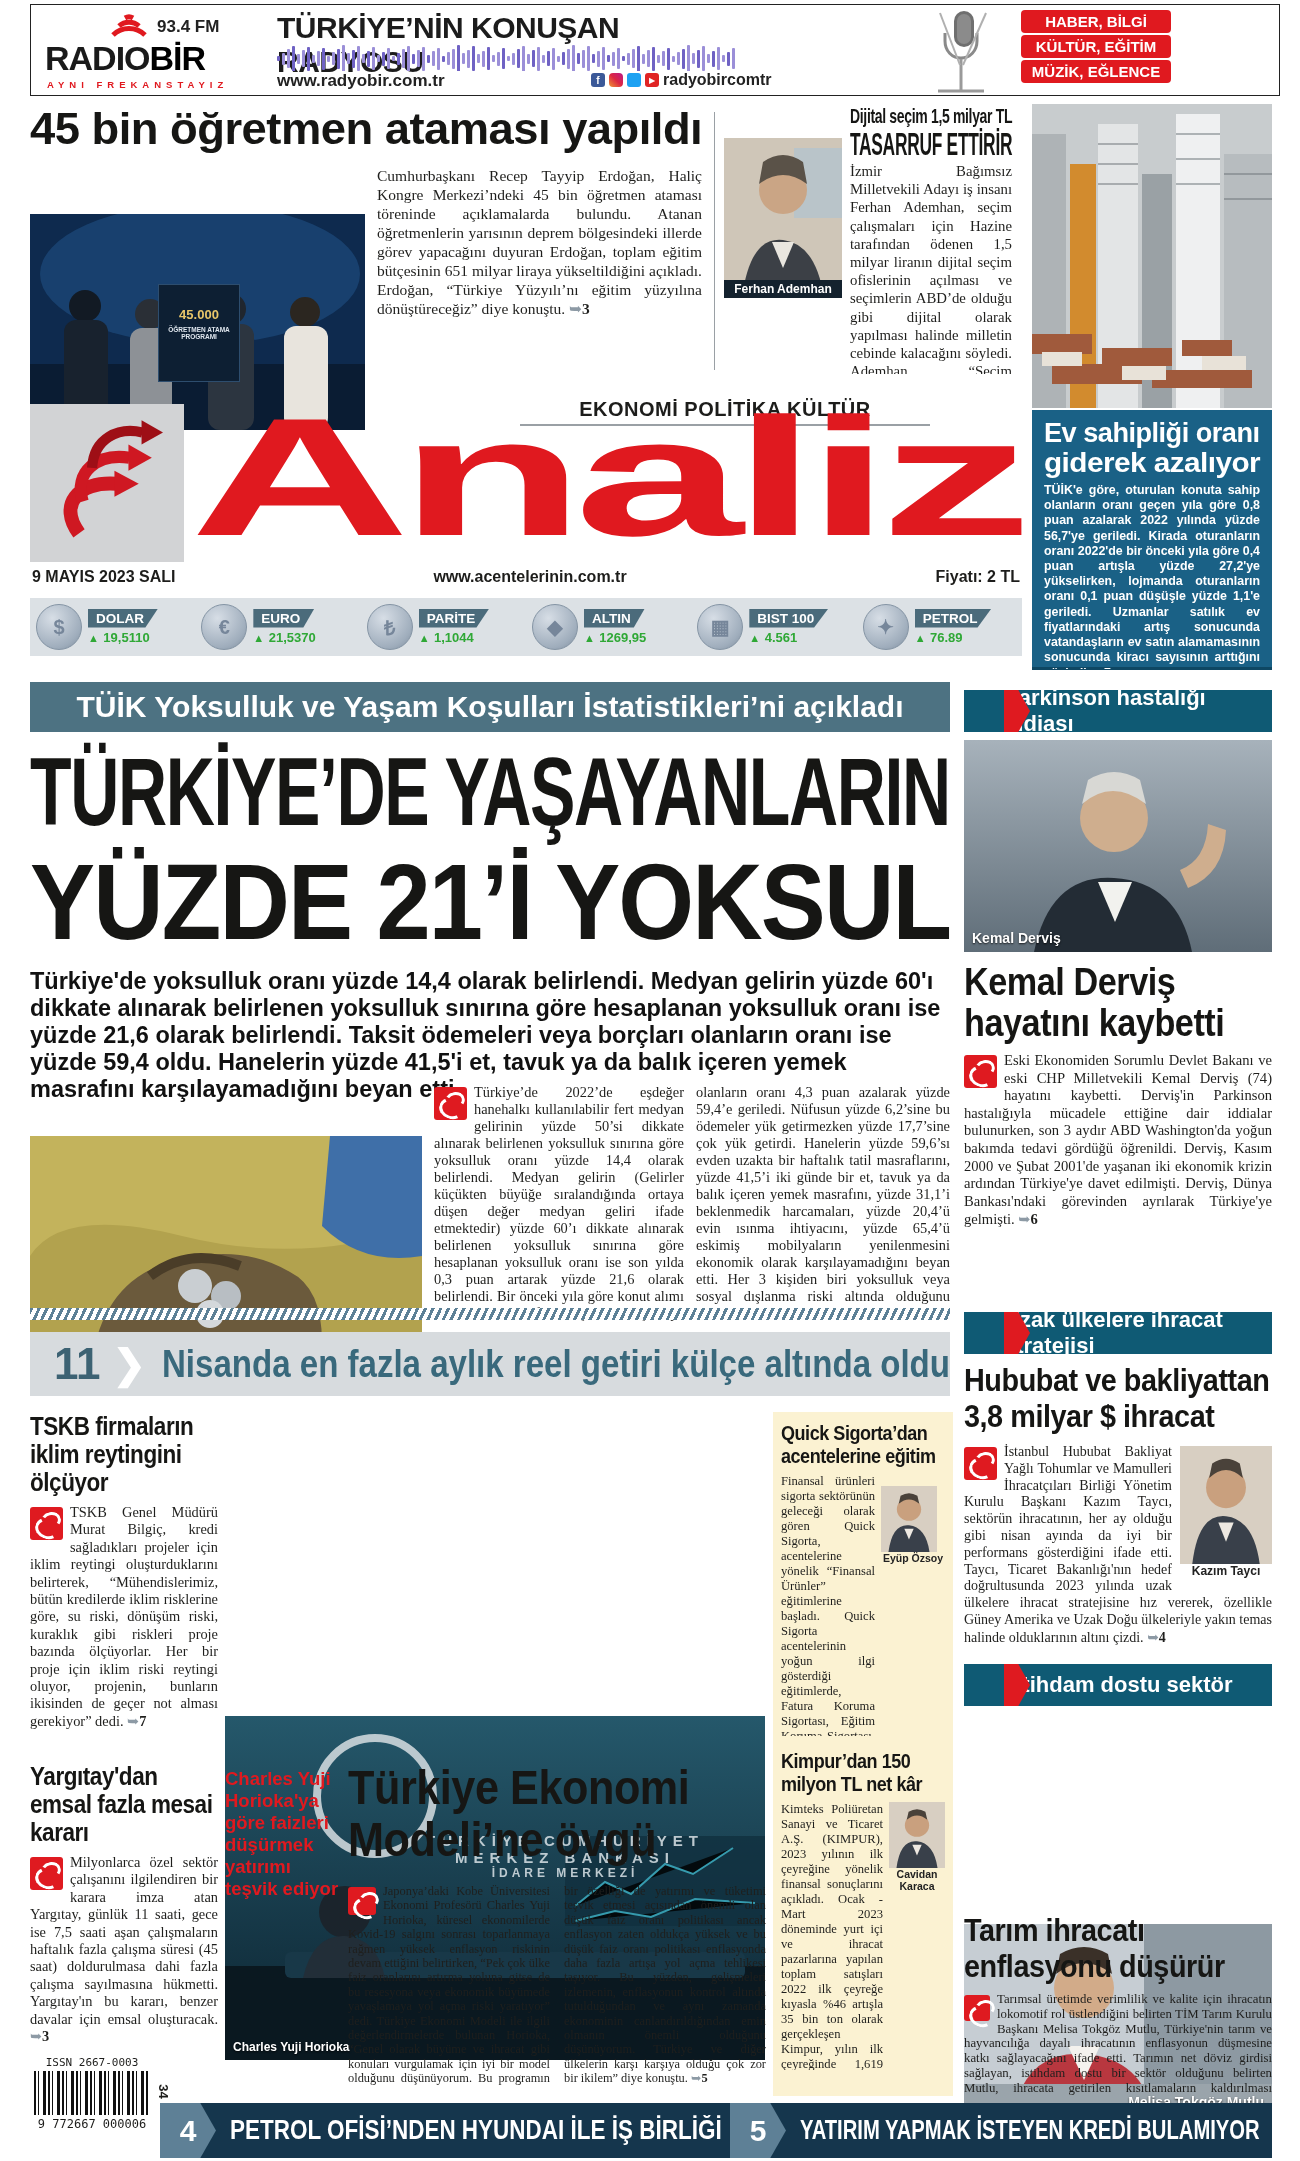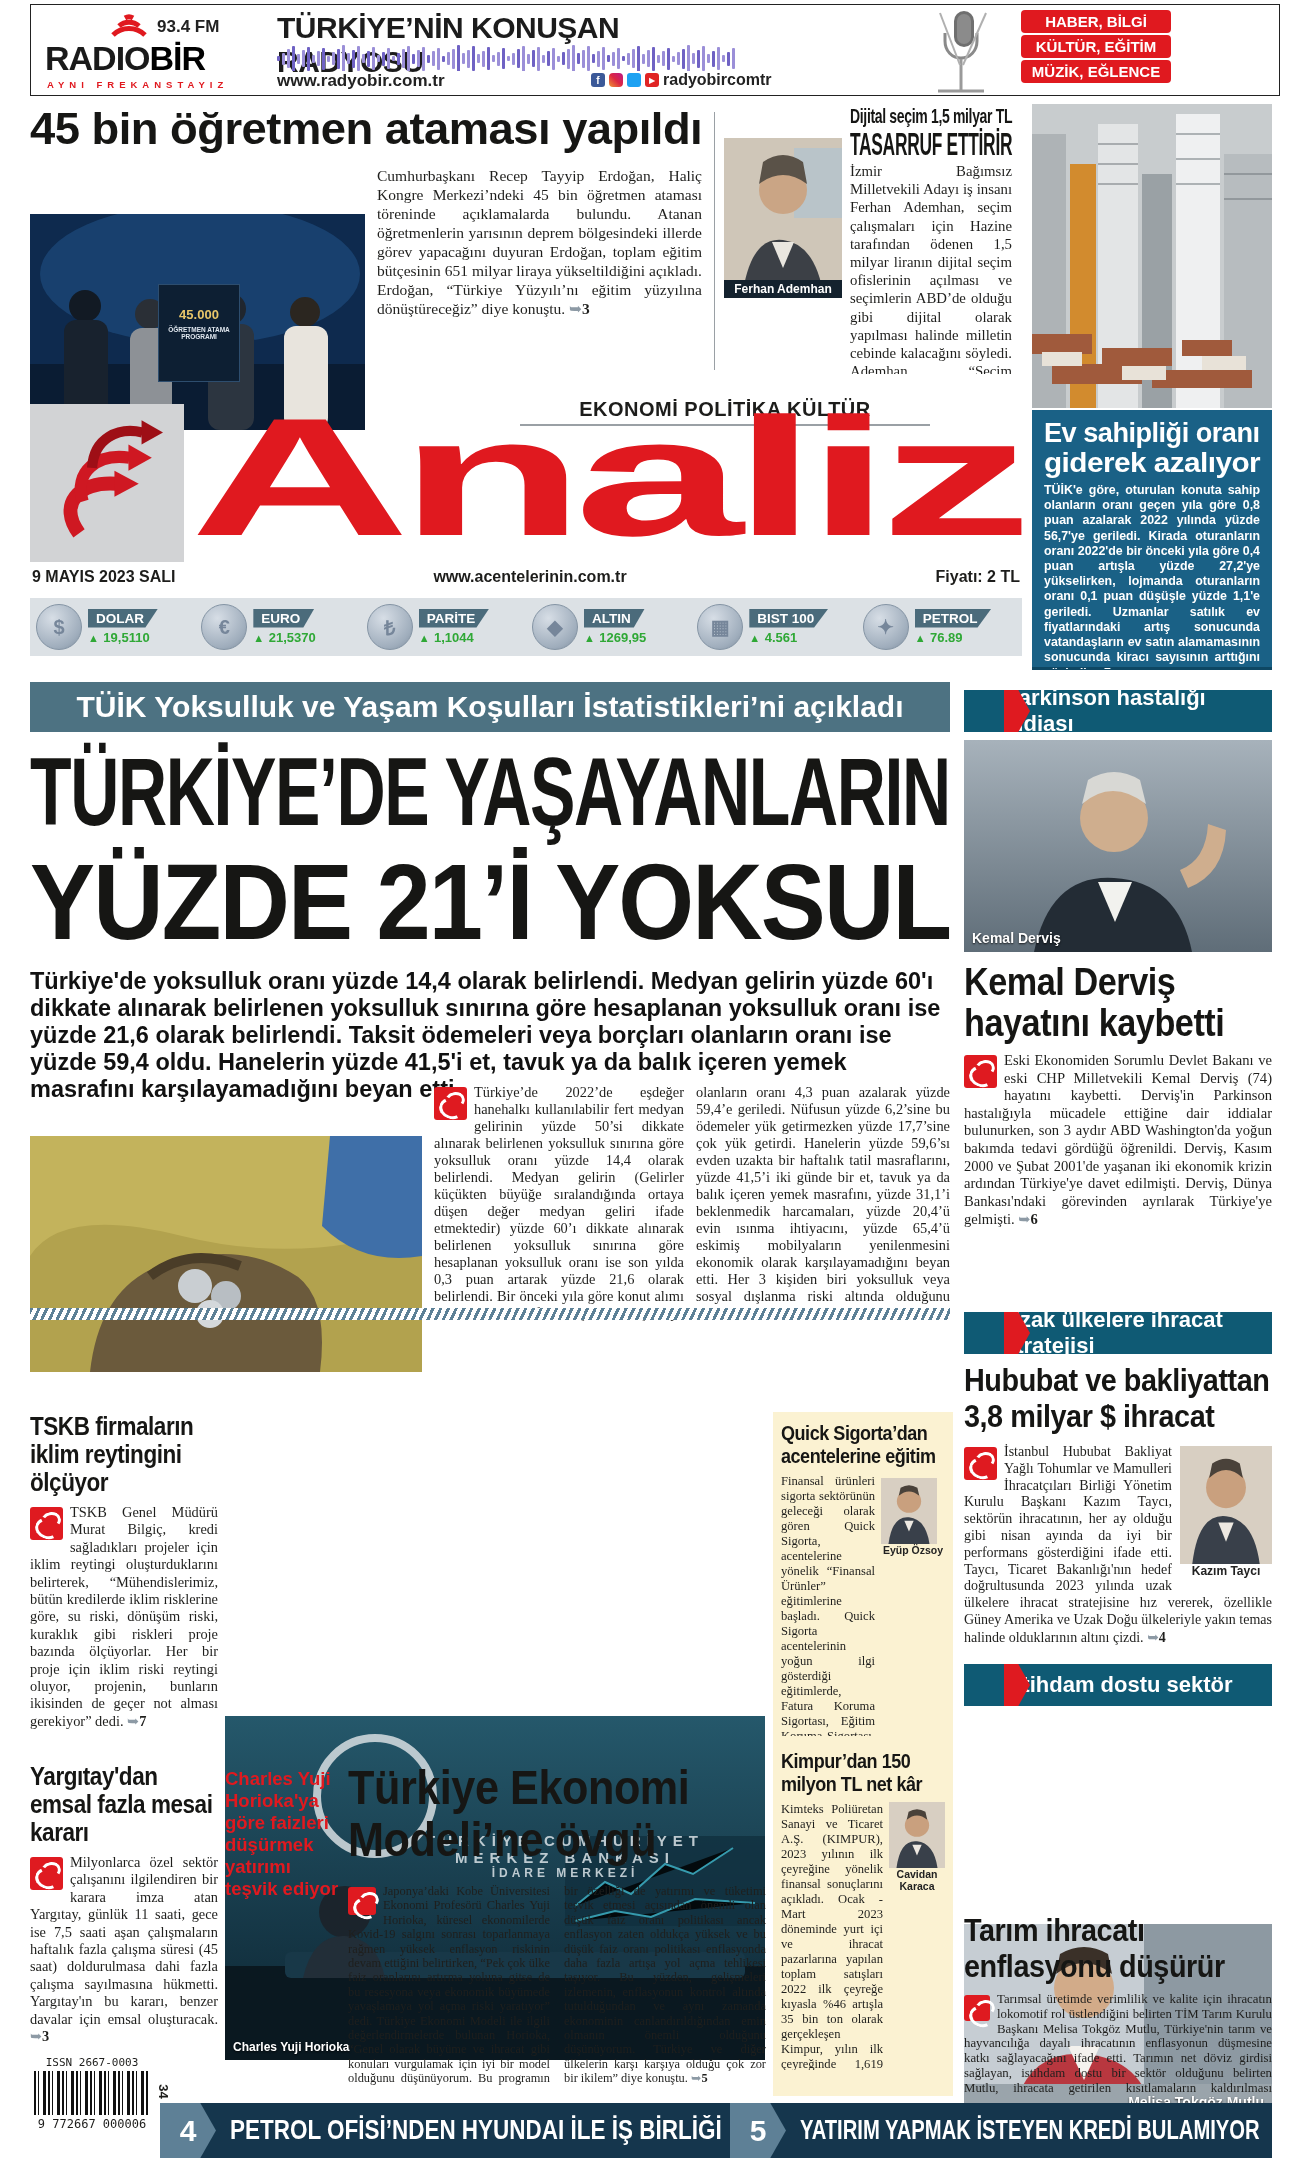--- a/index.html
+++ b/index.html
@@ -270,20 +270,25 @@
     <div class="txt abs" style="left:404px;top:404px;width:250px;height:238px;font-size:14.4px;line-height:17px;overflow:hidden;">
       <span class="blt"></span><span>Türkiye’de 2022’de eşdeğer hanehalkı kullanılabilir fert medyan gelirinin yüzde 50’si dikkate alınarak belirlenen yoksulluk sınırına göre yoksulluk oranı yüzde 14,4 olarak belirlendi. Medyan gelirin (Gelirler küçükten büyüğe sıralandığında ortaya düşen değer medyan geliri ifade etmektedir) yüzde 60’ı dikkate alınarak belirlenen yoksulluk sınırına göre hesaplanan yoksulluk oranı ise son yılda 0,3 puan artarak yüzde 21,6 olarak belirlendi. Bir önceki yıla göre konut alımı ve konut masrafları dışında borç veya taksit ödemesi</span>
     </div>
     <div class="txt abs" style="left:666px;top:404px;width:254px;height:238px;font-size:14.4px;line-height:17px;overflow:hidden;">
       <span>olanların oranı 4,3 puan azalarak yüzde 59,4’e geriledi. Nüfusun yüzde 6,2’sine bu ödemeler yük getirmezken yüzde 17,7’sine çok yük getirdi. Hanelerin yüzde 59,6’sı evden uzakta bir haftalık tatil masraflarını, yüzde 41,5’i iki günde bir et, tavuk ya da balık içeren yemek masrafını, yüzde 31,1’i beklenmedik harcamaları, yüzde 20,4’ü evin ısınma ihtiyacını, yüzde 65,4’ü eskimiş mobilyaların yenilenmesini ekonomik olarak karşılayamadığını beyan etti. Her 3 kişiden biri yoksulluk veya sosyal dışlanma riski altında olduğunu bildirdi.</span> <span class="jump"><span class="ar">➥</span><b>7</b></span>
     </div>
   </div>
 
   <div id="hatch" class="abs" style="left:30px;top:1308px;width:920px;height:12px;"></div>
 
+  <div id="band" class="abs" style="left:30px;top:1332px;width:920px;height:64px;">
+    <span style="color:#3c6273;font-weight:700;font-size:44px;margin-left:24px;">11</span>
+    <span style="color:#fff;font-size:40px;font-weight:700;margin:0 16px 0 12px;">❯</span>
+    <span style="color:#39697c;font-size:38px;font-weight:700;flex:1;overflow:hidden;"><span class="fitx" style="transform: scaleX(0.869757);">Nisanda en fazla aylık reel getiri külçe altında oldu</span></span>
+  </div>
 
   <div class="abs" style="left:30px;top:1412px;width:188px;height:644px;">
     <div class="hl cond c90" style="font-size:25px;line-height:28px;">TSKB firmaların iklim reytingini ölçüyor</div>
     <div class="txt" style="font-size:14.4px;line-height:17.4px;margin-top:8px;height:248px;overflow:hidden;">
       <span class="blt"></span><span>TSKB Genel Müdürü Murat Bilgiç, kredi sağladıkları projeler için iklim reytingi oluşturduklarını belirterek, “Mühendislerimiz, bütün kredilerde iklim risklerine göre, su riski, dönüşüm riski, kuraklık gibi riskleri proje bazında ölçüyorlar. Her bir proje için iklim riski reytingi oluyor, projenin, bunların ikisinden de geçer not alması gerekiyor” dedi.</span> <span class="jump"><span class="ar">➥</span><b>7</b></span>
     </div>
     <div class="hl cond c90" style="font-size:25px;line-height:28px;margin-top:10px;">Yargıtay'dan emsal fazla mesai kararı</div>
     <div class="txt" style="font-size:14.4px;line-height:17.4px;margin-top:8px;height:212px;overflow:hidden;">
       <span class="blt"></span><span>Milyonlarca özel sektör çalışanını ilgilendiren bir karara imza atan Yargıtay, günlük 11 saati, gece ise 7,5 saati aşan çalışmaların haftalık fazla çalışma süresi (45 saat) doldurulmasa dahi fazla çalışma sayılmasına hükmetti. Yargıtay'ın bu kararı, benzer davalar için emsal oluşturacak.</span> <span class="jump"><span class="ar">➥</span><b>3</b></span>
     </div>
@@ -322,21 +327,21 @@
   <div class="abs hl" style="left:348px;top:1762px;width:418px;">
     <span class="cond c90" style="font-size:48px;line-height:52px;"><span>Türkiye Ekonomi</span><br><span>Modeli’ne övgü</span></span>
   </div>
   <div class="txt abs" style="left:348px;top:1884px;width:418px;height:212px;column-count:2;column-gap:14px;font-size:12.4px;line-height:14.4px;overflow:hidden;">
     <span class="blt" style="width:28px;height:28px;"></span><span>Japonya’daki Kobe Üniversitesi Ekonomi Profesörü Charles Yuji Horioka, küresel ekonomilerde Kovid-19 salgını sonrası toparlanmaya rağmen yüksek enflasyon riskinin devam ettiğini belirtirken, “Pek çok ülke faiz oranlarını artırma yoluna gitse de bu resesyona veya ekonomik büyümede yavaşlamaya yol açma riski yaratıyor” dedi. Türkiye Ekonomi Modeli ile ilgili değerlendirmelerde bulunan Horioka, “Genel olarak büyüme ve ihracat gibi konuları vurgulamak için iyi bir model olduğunu</span> <span>düşünüyorum. Bu programın bir özelliği de yatırımı ve tüketimi teşvik etmesi açısından önemli olan düşük faiz oranı politikası ancak enflasyon zaten oldukça yüksek ve bu düşük faiz oranı politikası enflasyonda daha fazla artışa yol açma tehlikesi taşıyor. Bu yüzden, gelişmeleri izlemenin, enflasyonun kontrol altında tutulduğundan ve aynı zamanda ekonominin canlandırıldığından emin olmanın önemli olduğunu düşünüyorum. Türkiye ve diğer ülkelerin karşı karşıya olduğu çok zor bir ikilem” diye konuştu.</span> <span class="jump"><span class="ar">➥</span><b>5</b></span>
   </div>
 
   <div class="ybox abs" style="left:773px;top:1412px;width:180px;height:684px;box-sizing:border-box;padding:10px 8px;">
     <div class="hl cond c90" style="font-size:20px;line-height:23px;">Quick Sigorta’dan acentelerine eğitim</div>
     <div style="margin-top:6px;">
-      <span style="float:right;width:64px;margin:4px 0 2px 6px;">
+      <span style="float:right;width:64px;margin:12px 0 2px 6px;">
           <span class="portrait" style="display:block;width:56px;height:66px;"><svg width="100%" height="100%" viewBox="0 0 60 74" preserveAspectRatio="none">
               <rect width="60" height="74" fill="#d8cfc2"></rect>
               <circle cx="30" cy="26" r="13" fill="#c9a07e"></circle>
               <path d="M19 20q11-10 22 0l-2-9q-9-6-18 0z" fill="#4a423a"></path>
               <path d="M8 74q4-32 22-30t22 30z" fill="#39404a"></path>
               <path d="M25 48h10l-5 12z" fill="#eee9e2"></path>
             </svg></span>
         <span class="smallcap" style="display:block;">Eyüp Özsoy</span>
         </span>
       <div class="txt" style="font-size:12.6px;line-height:15px;height:262px;overflow:hidden;">

